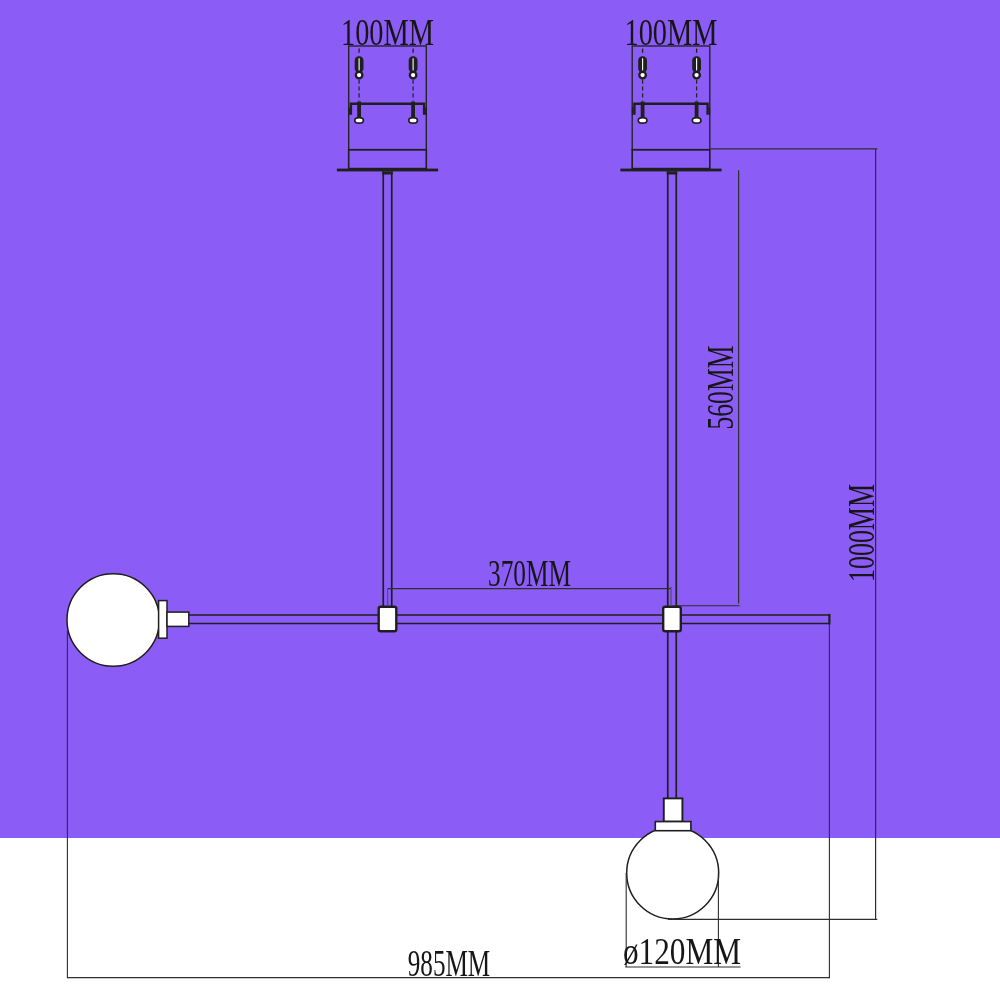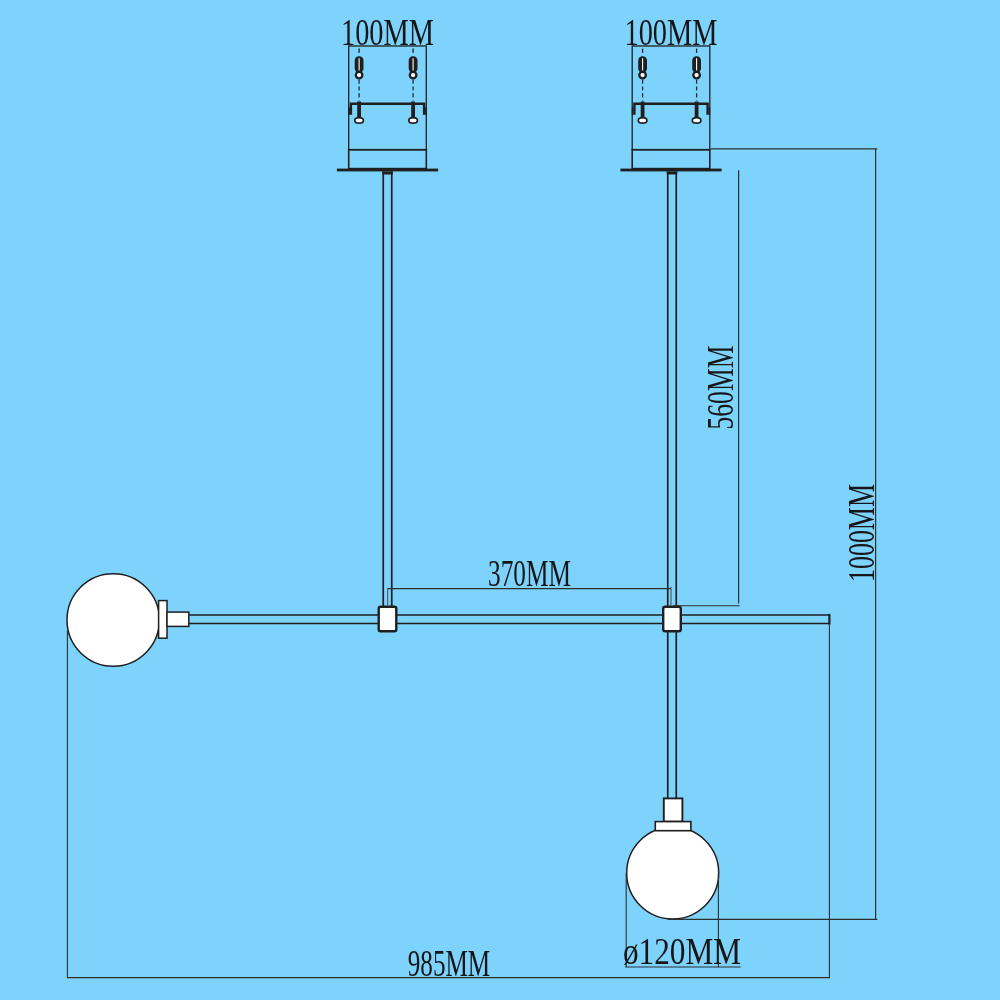--- a/index.html
+++ b/index.html
@@ -6,22 +6,22 @@
     margin: 0;
     padding: 0;
     background: #ffffff;
     width: 1000px;
     height: 1000px;
     overflow: hidden;
   }
   #stage {
     position: relative;
     width: 1000px;
-    height: 1000px;
-    background: #7dd3fc;
+    height: 838px;
+    background: #8b5cf6;
     will-change: transform;
   }
   svg { display: block; }
   .ln   { stroke: #1f1f1f; fill: none; }
   .fill { fill: #1f1f1f; stroke: none; }
   .wht  { fill: #ffffff; }
   .dim  { stroke: #2e2e2e; fill: none; }
   .ext  { stroke: #4a4a4a; fill: none; }
   .dash { stroke: #242424; fill: none; stroke-dasharray: 4.2 2.7; }
   text.dimtxt {

